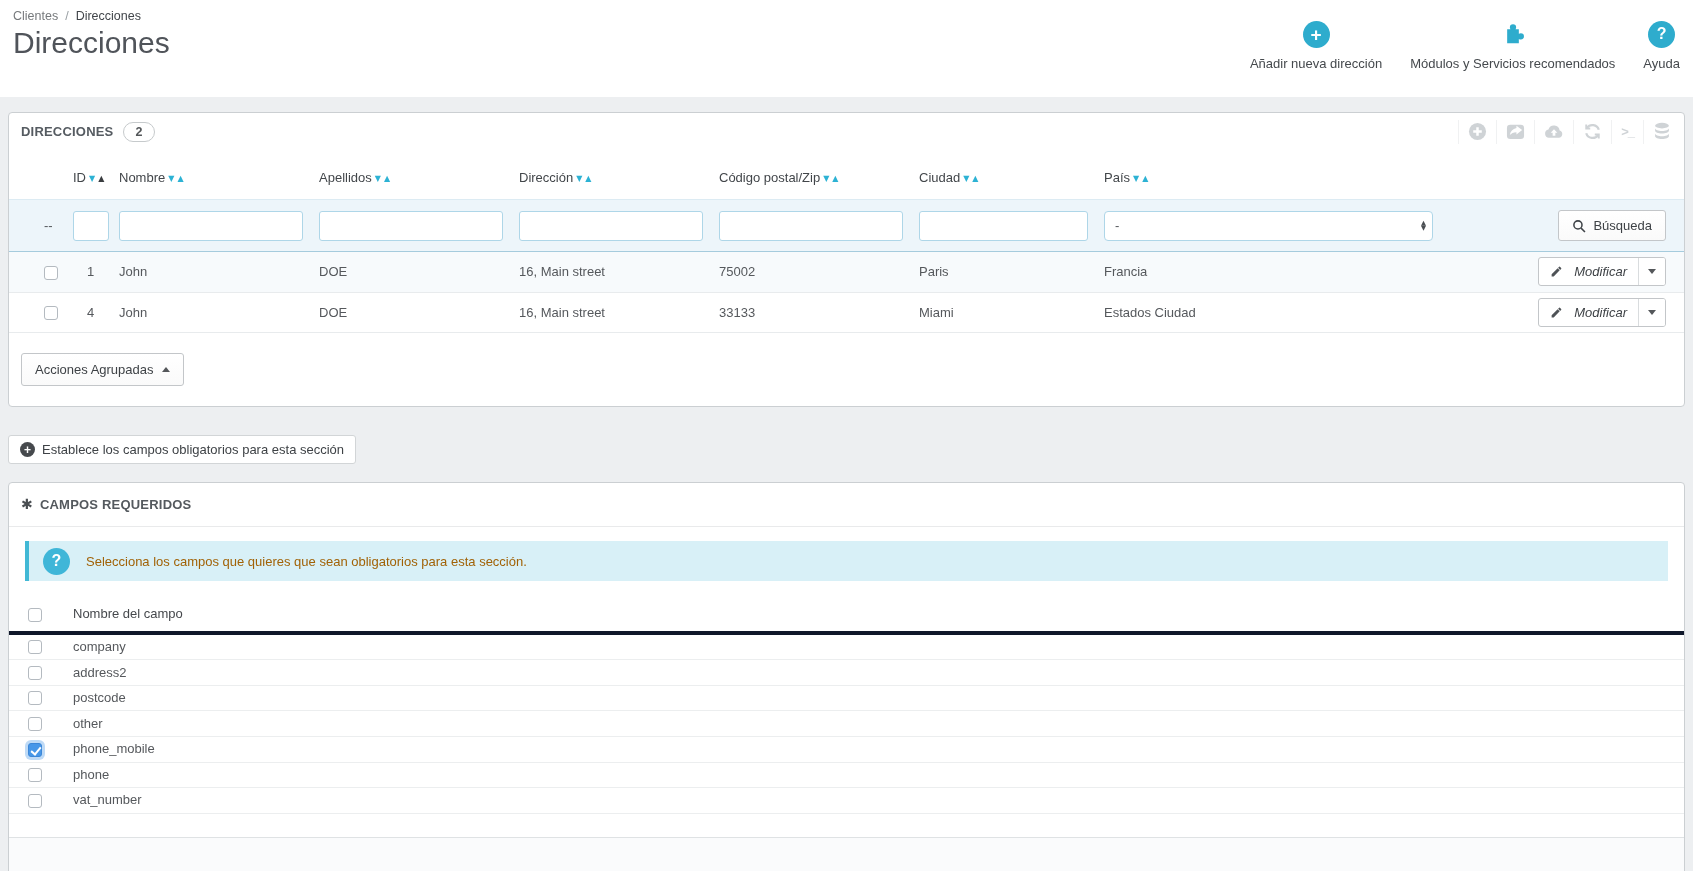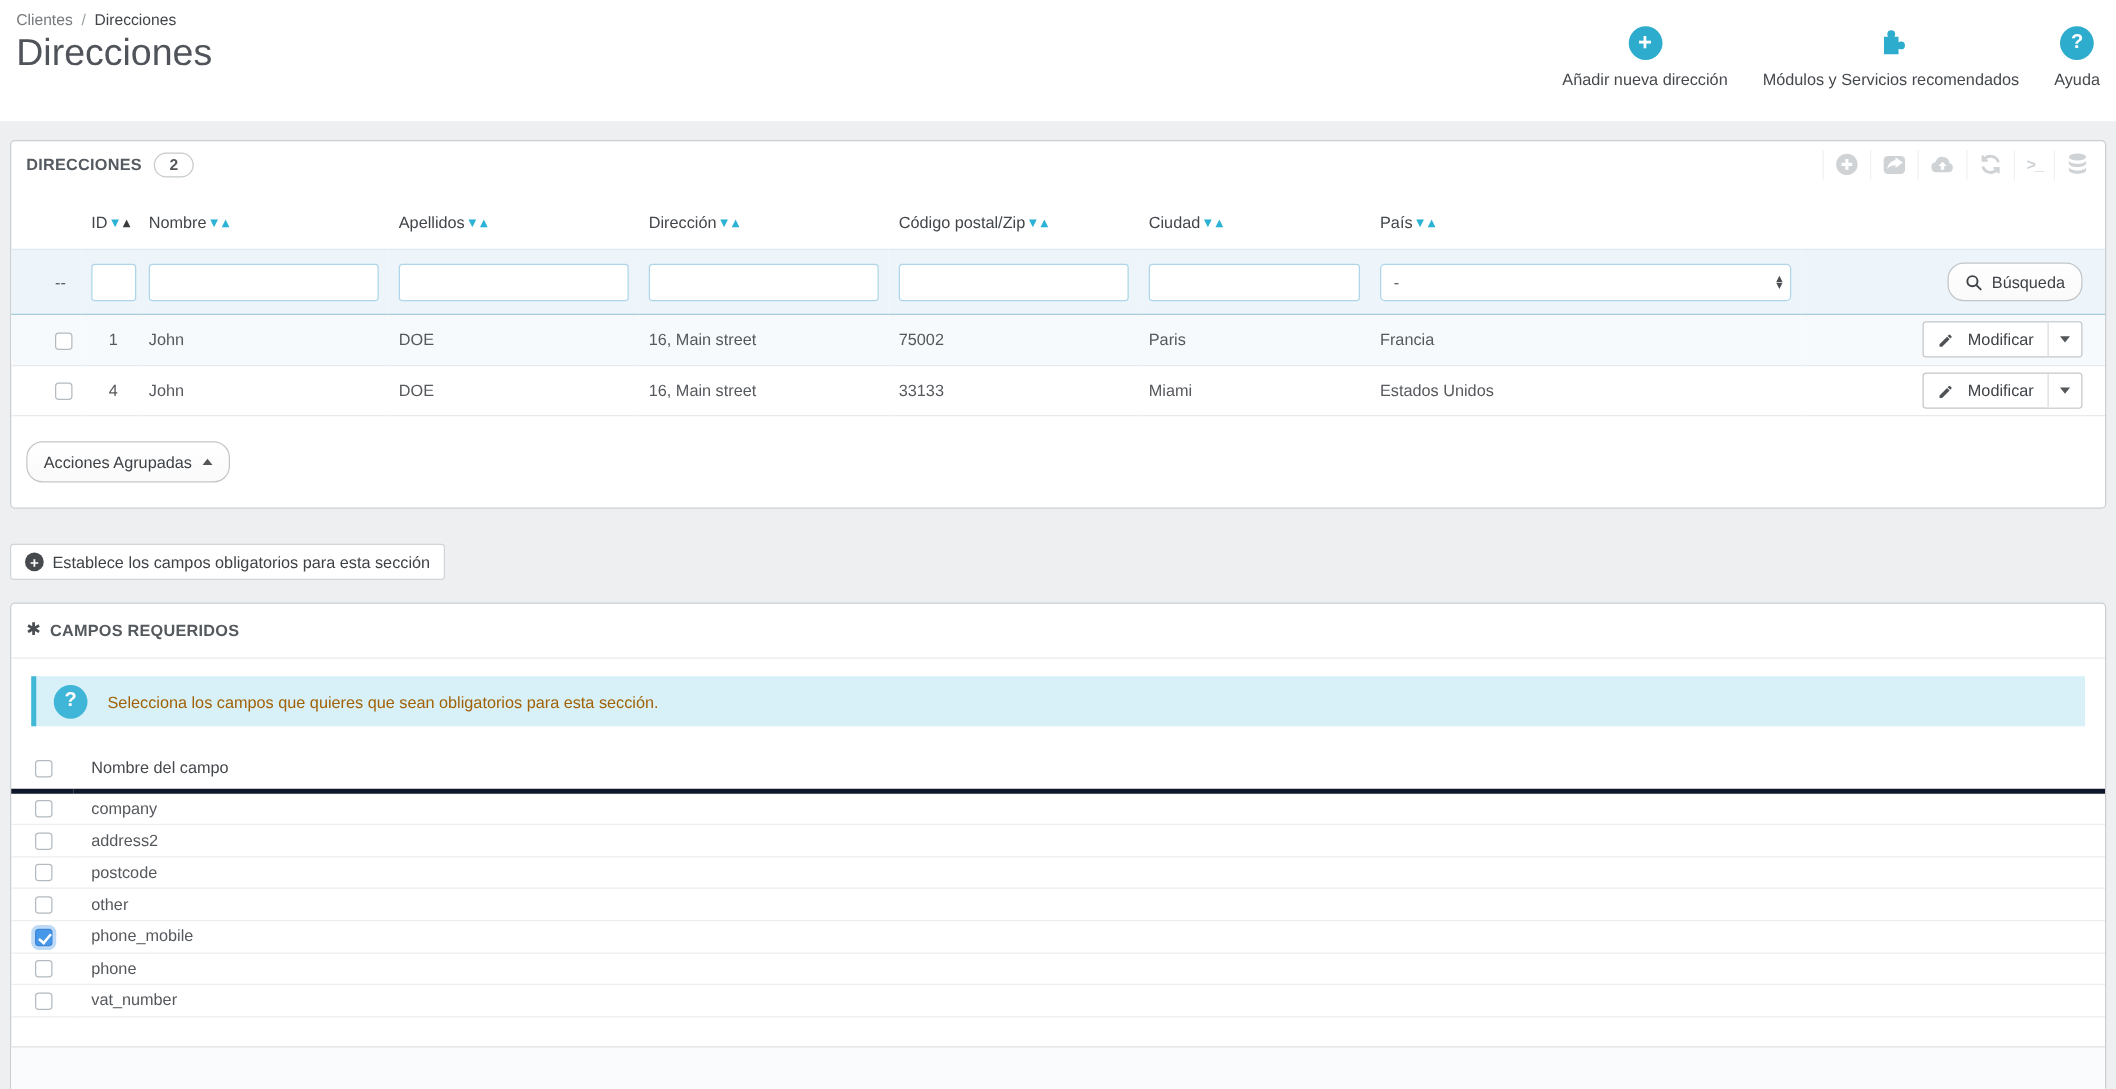--- a/index.html
+++ b/index.html
@@ -47,40 +47,40 @@
   tr.filter td { background:#edf5fa; padding:10px 8px; border-top:1px solid #dcebf3; color:#55585c; }
   tr.filter td.c-actions { text-align:right; padding-right:18px; }
   input.filt { width:100%; height:30px; box-sizing:border-box; border:1px solid #aed6e8; border-radius:3px;
     padding:0 8px; font:13px "Liberation Sans", sans-serif; color:#55585c; background:#fff; outline:none; }
   input.filt.small { width:36px; }
   .select-box { height:30px; box-sizing:border-box; border:1px solid #aed6e8; border-radius:4px; background:#fff;
     display:flex; align-items:center; justify-content:space-between; padding:0 6px 0 10px; color:#55585c; cursor:pointer; }
   .stepper { display:flex; flex-direction:column; align-items:center; }
   .stepper span { font-family:"DejaVu Sans", sans-serif; font-size:6.5px; line-height:5px; color:#4a4e52; }
 
-  .btn { display:inline-flex; align-items:center; border:1px solid #c3c6c9; border-radius:13px;
+  .btn { display:inline-flex; align-items:center; border:1px solid #c3c6c9; border-radius:3px;
     background:linear-gradient(#ffffff,#fafafa); color:#3e4246; font:13px "Liberation Sans", sans-serif; cursor:pointer; }
   .search-btn { height:31px; padding:0 13px; gap:7px; }
 
   tbody.rows td { padding:12px 8px; font-size:13px; color:#55585c; border-top:1px solid #e8ebed; }
   tbody.rows tr.odd td { background:#f7fafc; }
   tbody.rows tr:first-child td { border-top:1px solid #a5cbdd; }
   tbody.rows tr:last-child td { border-bottom:1px solid #e8ebed; }
   td.c-id { padding-left:22px !important; }
   tbody.rows td.c-actions { text-align:right; padding:4px 18px 4px 8px; }
 
   .cbx { display:inline-block; width:14px; height:14px; border:1px solid #b4bac0; border-radius:3px;
     background:#fff; position:relative; cursor:pointer; vertical-align:middle; box-sizing:border-box; }
   .cbx[data-checked="true"] { background:#4797e8; border-color:#3c87d8; box-shadow:0 0 0 3px rgba(92,163,232,.4); }
   .cbx[data-checked="true"]::after { content:""; position:absolute; left:4px; top:1px; width:4px; height:8px;
     border:solid #fff; border-width:0 2px 2px 0; transform:rotate(40deg); }
 
   .split-btn { display:inline-flex; align-items:stretch; border:1px solid #c3c6c9; border-radius:3px;
     background:#fff; overflow:hidden; }
-  .split-main { display:flex; align-items:flex-end; gap:11px; padding:6px 11px; font-size:13px; color:#3e4246; cursor:pointer; }
+  .split-main { display:flex; align-items:center; gap:11px; padding:6px 11px; font-size:13px; color:#3e4246; cursor:pointer;font-style:italic; }
   .split-caret { display:flex; align-items:center; padding:0 9px; border-left:1px solid #d9dcde; cursor:pointer; background:#fff; }
   .caret-down { width:0; height:0; border-left:4px solid transparent; border-right:4px solid transparent; border-top:5px solid #54575a; }
   .caret-up { width:0; height:0; border-left:4px solid transparent; border-right:4px solid transparent; border-bottom:5px solid #54575a; }
 
   .bulk { padding:20px 12px; }
   .bulk-btn { padding:8px 13px; gap:8px; }
 
   .req-btn { margin:28px 0 0 8px; display:inline-flex; align-items:center; gap:7px; background:#fff;
     border:1px solid #d2d5d7; border-radius:3px; padding:6px 11px; font:13px "Liberation Sans", sans-serif;
     color:#3e4246; cursor:pointer; }
@@ -270,21 +270,21 @@
           </td>
         </tr>
         <tr>
           <td class="c-check"><span class="cbx" data-checked="false"></span></td>
           <td class="c-id">4</td>
           <td>John</td>
           <td>DOE</td>
           <td>16, Main street</td>
           <td>33133</td>
           <td>Miami</td>
-          <td>Estados Unidos</td>
+          <td>Estados Ciudad</td>
           <td class="c-actions">
             <span class="split-btn">
               <span class="split-main">
                 <span style="display:flex;">
                   <svg width="13" height="13" viewBox="0 0 24 24" fill="#4e5256">
                       <path d="M3 17.2V21h3.8L17.9 9.9l-3.8-3.8L3 17.2zM20.7 7.1a1 1 0 0 0 0-1.4l-2.4-2.4a1 1 0 0 0-1.4 0l-1.9 1.9 3.8 3.8 1.9-1.9z"></path>
                     </svg>
                 </span>
                 <span>Modificar</span>
               </span>

